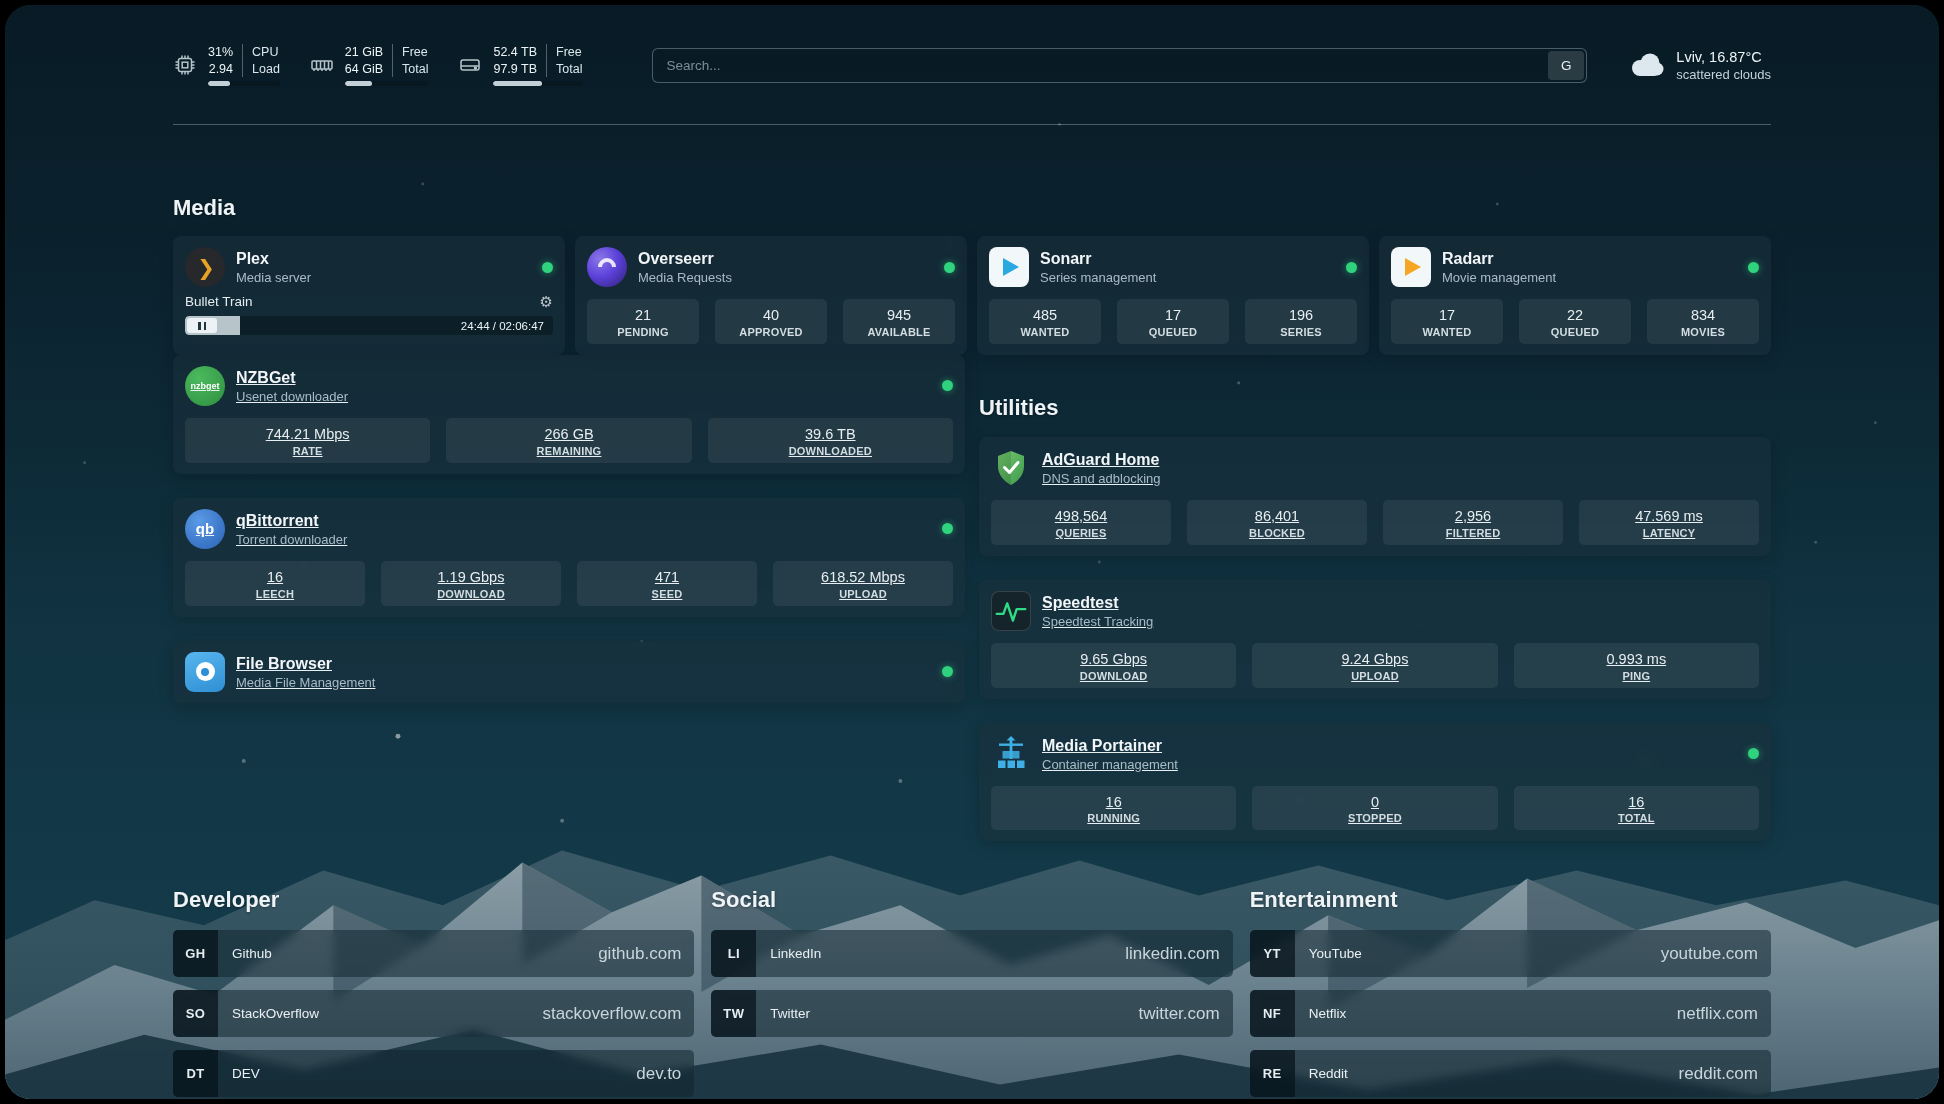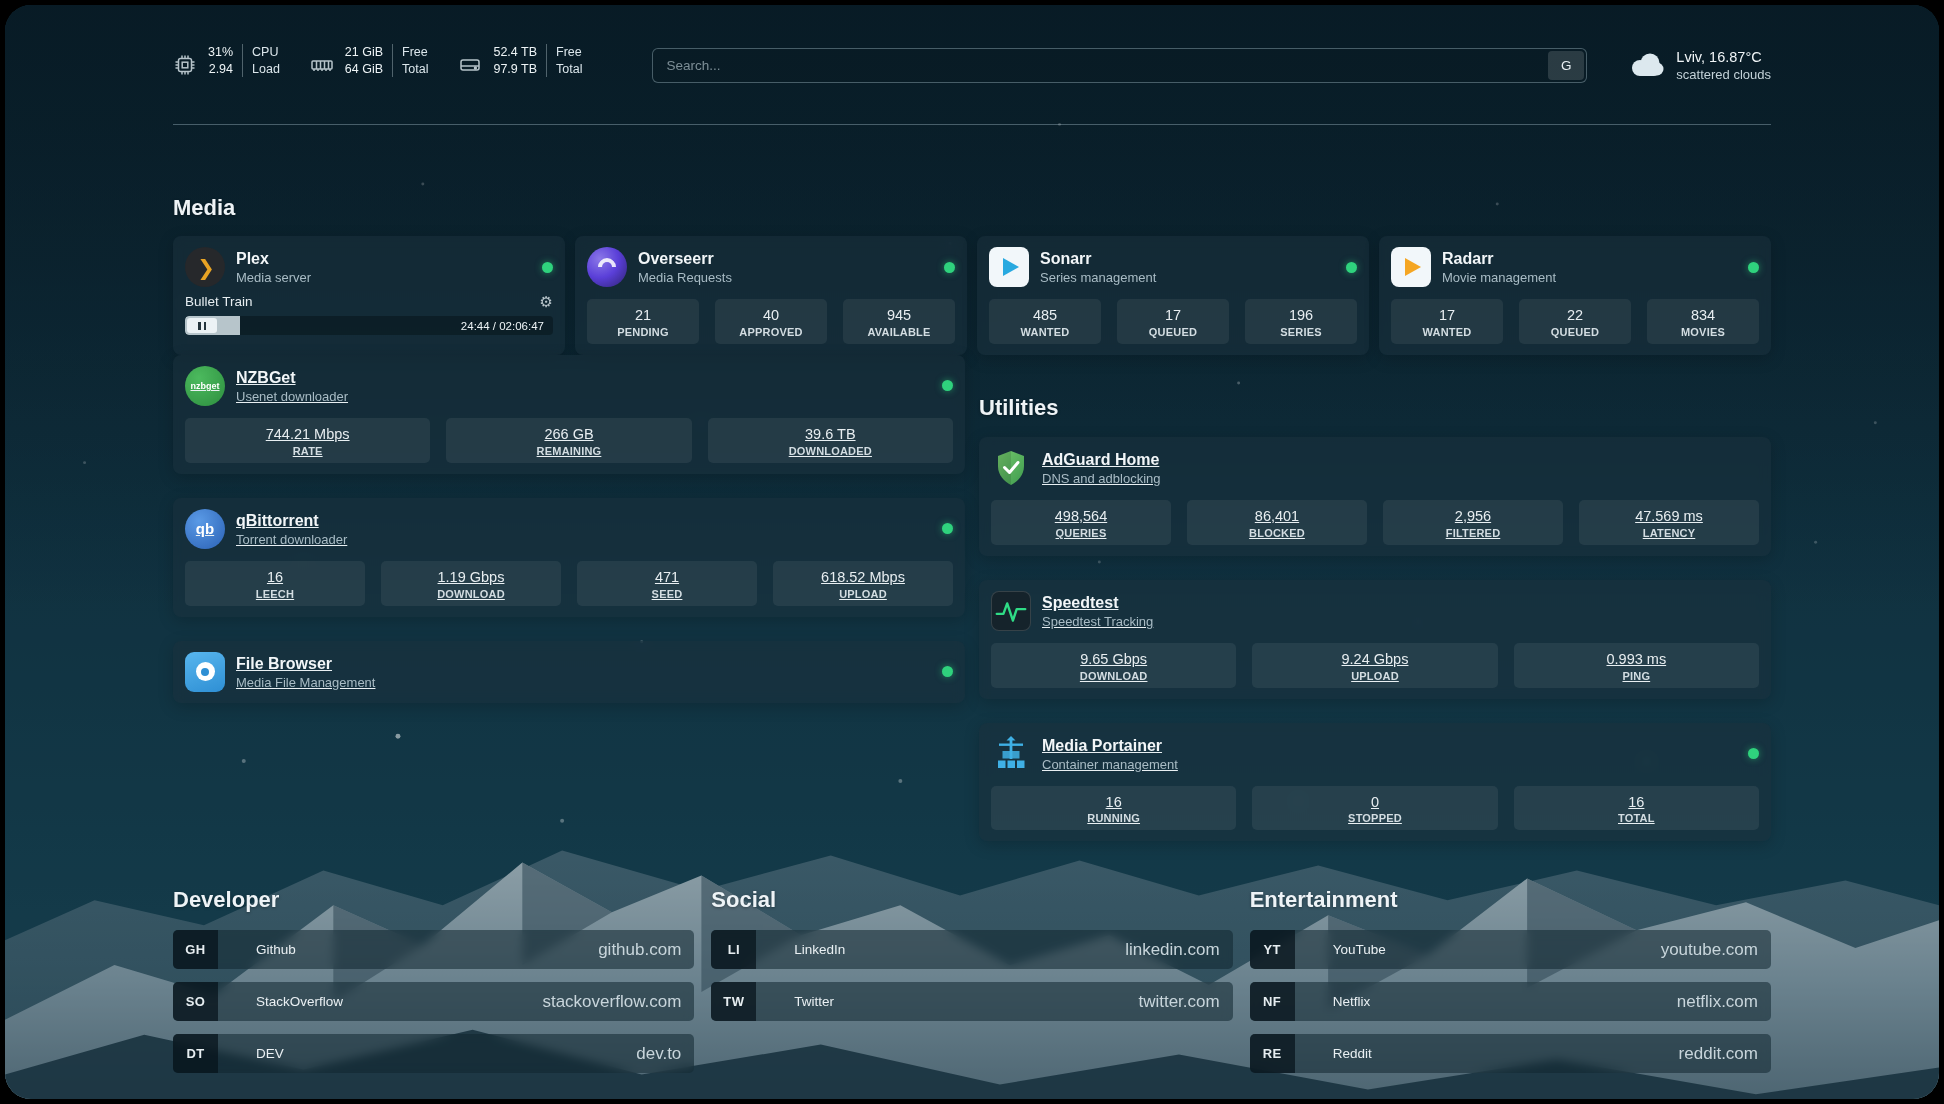--- a/index.html
+++ b/index.html
@@ -7,21 +7,21 @@
     font-family:"Liberation Sans","DejaVu Sans",sans-serif; }
   .screen { position:absolute; left:5px; top:5px; width:1934px; height:1094px;
     border-radius:26px; overflow:hidden; background:#0d2530; }
   .bg { position:absolute; inset:0; z-index:0; }
   .ui { position:absolute; inset:0; z-index:1; color:#e9f0f3; }
 
   
   .topbar { display:flex; align-items:center; margin:36px 168px 0; height:48px; }
   .sysstat { display:flex; align-items:center; gap:11px; margin-right:30px; }
   .sys-icon { width:24px; height:24px; flex:none; opacity:.9; }
-  .txt { display:flex; flex-direction:column;align-items:flex-end; }
+  .txt { display:flex; flex-direction:column; }
   .txt-rows { display:flex; }
   .sys-col { display:flex; flex-direction:column; font-size:12.5px; line-height:1.32; }
   .sys-vals { text-align:right; color:#eef4f6; }
   .sys-labs { border-left:1px solid rgba(215,232,238,.35); padding-left:9px; margin-left:9px; color:#dce7ec; }
   .bar { margin-top:4px; height:4.5px; border-radius:3px; background:rgba(8,22,29,.6); overflow:hidden; }
   .bar > div { height:100%; background:#c3d0d7; border-radius:3px; }
 
   .searchwrap { flex:1; position:relative; margin:0 40px; }
   .searchwrap input { width:100%; height:35px; background:rgba(10,28,36,.55);
     border:1px solid rgba(165,192,203,.4); border-radius:6px; color:#f97316;
@@ -79,25 +79,25 @@
 
   
   .columns { margin:0 168px; display:grid; grid-template-columns:1fr 1fr; column-gap:14px; align-items:start; }
   .columns .section-title { margin:40px 0 16px; }
   .col-cards { display:flex; flex-direction:column; gap:24px;text-decoration:underline; }
 
   
   .bookmarks { margin:46px 168px 0; display:grid; grid-template-columns:repeat(3,1fr); column-gap:17px; }
   .bookmarks .section-title { margin:0 0 17px; }
   .bm-list { display:flex; flex-direction:column; gap:13px; }
-  .bm-row { display:flex; align-items:stretch; height:39px; background:rgba(17,38,48,.55);
+  .bm-row { display:flex; align-items:stretch; height:47px; background:rgba(17,38,48,.55);
     border-radius:5px; overflow:hidden; cursor:pointer; backdrop-filter:blur(5px);text-align:center; }
   .bm-abbr { width:45px; flex:none; background:rgba(7,20,27,.72); display:flex;
     align-items:center; justify-content:center; font-size:13px; font-weight:600; color:#e6edf0; letter-spacing:.4px; }
-  .bm-name { display:flex; align-items:center; padding-left:14px; font-size:13.5px; color:#eaf0f3;margin-left:24px; }
+  .bm-name { display:flex; align-items:center; padding-left:14px; font-size:13.5px; color:#eaf0f3; }
   .bm-domain { margin-left:auto; display:flex; align-items:center; padding-right:13px;
     font-size:17px; color:#c8d5db; }
 
   
   .ic-plex { border-radius:50%; background:#26282b; }
   .ic-plex span { font-size:21px; font-weight:700; color:#e8a324; line-height:1; margin-left:2px; }
   .ic-overseerr { border-radius:50%; background:radial-gradient(circle at 32% 30%, #8b78e8, #5a3fd8 48%, #2e2270 100%); }
   .ic-overseerr .swirl { width:18px; height:18px; border-radius:50%;
     border:4px solid rgba(255,255,255,.85); border-bottom-color:transparent;
     border-right-color:transparent; transform:rotate(45deg); }

